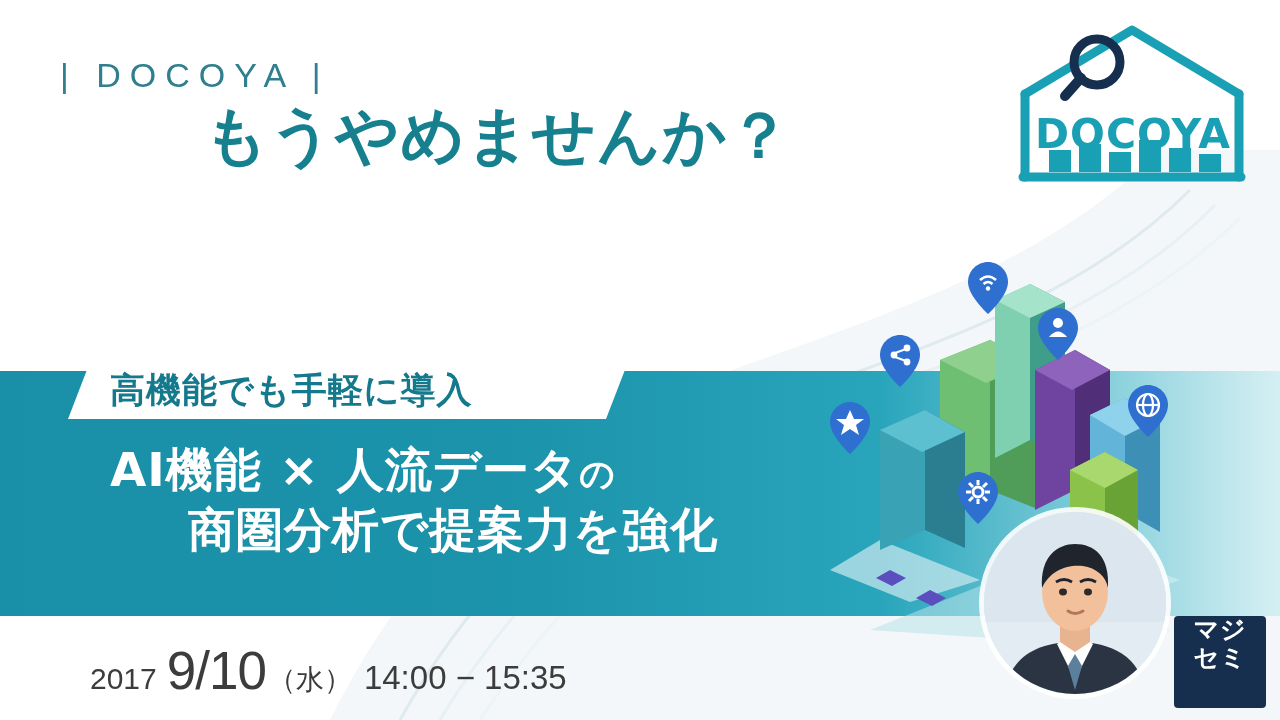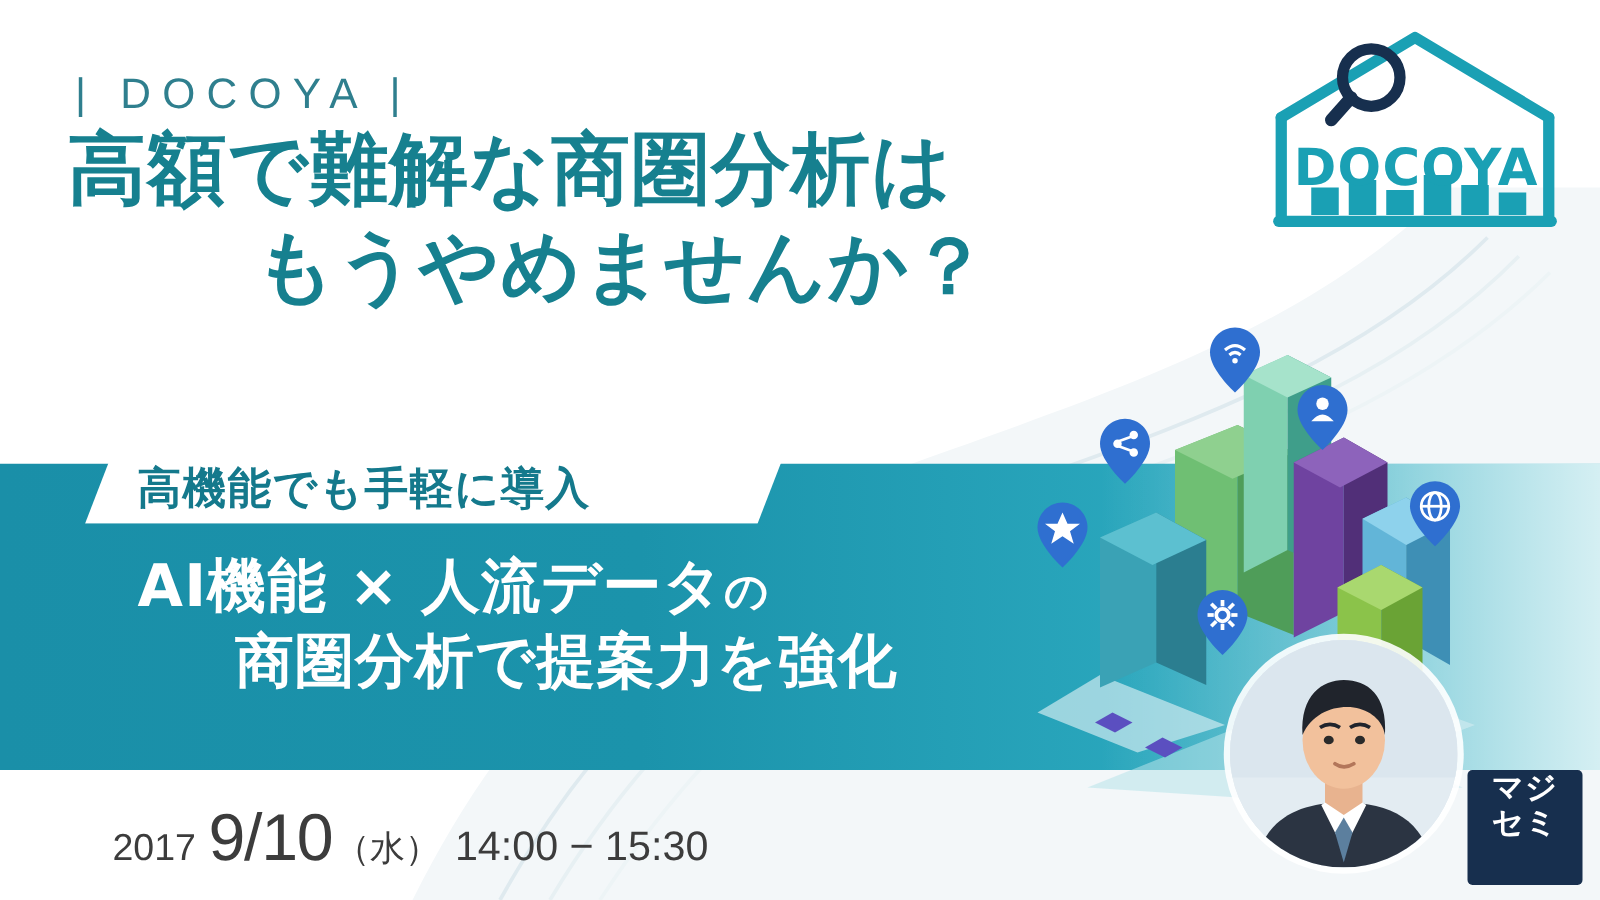--- a/index.html
+++ b/index.html
@@ -201,38 +201,37 @@
           <line x1="29" y1="11" x2="25" y2="15"></line>
           <line x1="15" y1="25" x2="11" y2="29"></line>
         </g>
       </g>
     </g>
   </svg>
 
   <div id="webinar">| DOCOYA |</div>
 
   <div id="title-wrap">
-    <div class="title-line l1">高額で難解な商圏分析は</div>
     <div class="title-line l2">もうやめませんか？</div>
   </div>
 
   <div id="ribbon">
     <div id="ribbon-text">高機能でも手軽に導入</div>
   </div>
 
   <div id="sub-wrap">
     <div class="sub-line s1"><span>AI機能 × 人流データ</span><span class="sub-small">の</span></div>
     <div class="sub-line s2">商圏分析で提案力を強化</div>
   </div>
 
   <div id="date-row">
     <span id="date-year">2017</span>
     <span id="date-md">9/10</span>
     <span id="date-dow">（水）</span>
-    <span id="date-time">14:00 − 15:30</span>
+    <span id="date-time">14:00 − 15:35</span>
   </div>
 
   <div id="docoya">
     <svg width="235" height="175" viewBox="0 0 235 175">
 
       <path d="M10,72 L117,8 L224,72" fill="none" stroke="#1aa0b4" stroke-width="9" stroke-linecap="round" stroke-linejoin="round"></path>
 
       <circle cx="82" cy="40" r="23" fill="none" stroke="#172f4e" stroke-width="9"></circle>
       <line x1="66" y1="56" x2="50" y2="74" stroke="#172f4e" stroke-width="10" stroke-linecap="round"></line>
 

